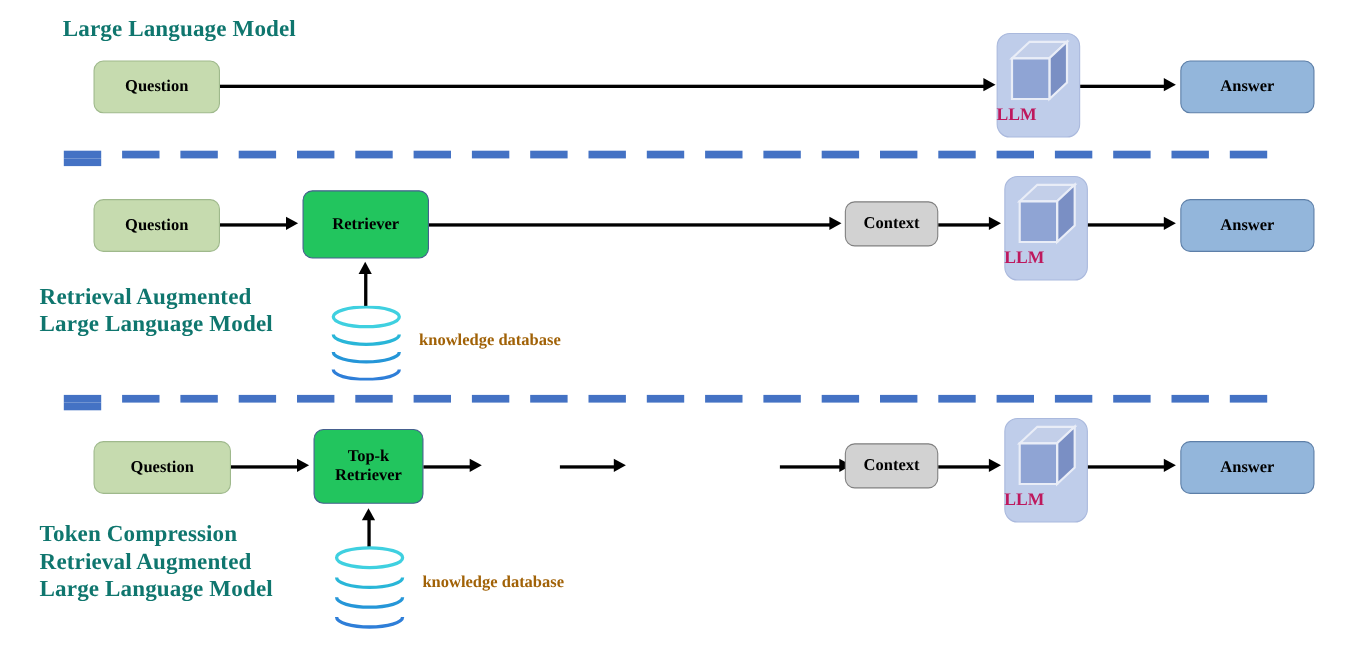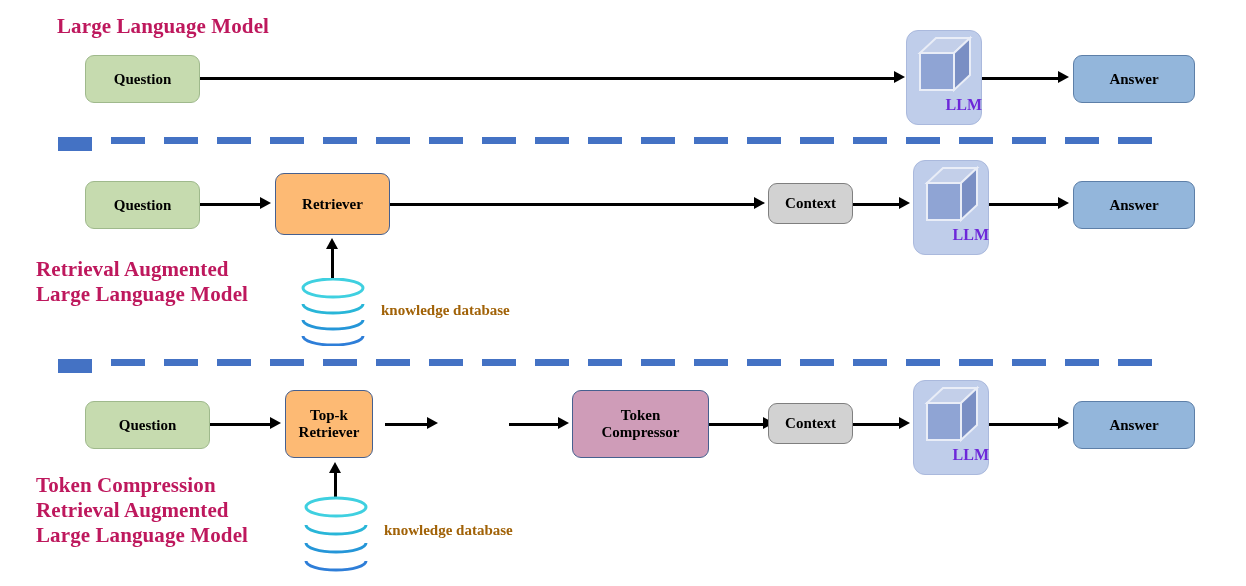--- a/index.html
+++ b/index.html
@@ -7,44 +7,44 @@
   body{
     width:1246px;height:586px;position:relative;overflow:hidden;
     font-family:"Liberation Serif","DejaVu Serif",serif;
     color:#000;
   }
   .canvas{position:absolute;left:0;top:0;width:1246px;height:586px;}
 
   
   .sect-title{
     position:absolute;font-weight:bold;font-size:21px;line-height:25px;
-    letter-spacing:.1px;white-space:pre-line;color:#be185d;
+    letter-spacing:.1px;white-space:pre-line;color:#0f766e;
   }
 
   
   .node{
     position:absolute;box-sizing:border-box;
     display:flex;align-items:center;justify-content:center;text-align:center;
     font-weight:bold;font-size:15px;line-height:17px;
     border-radius:9px;border:1px solid #41598f;
     box-shadow:0 0 0 0 rgba(0,0,0,0);
   }
   .node.green{background:#c6dbaf;border-color:#9fb98c;}
-  .node.orange{background:#fdba74;border-color:#46608f;}
+  .node.orange{background:#22c55e;border-color:#46608f;}
   .node.pink{background:#cf9cb8;border-color:#46608f;}
   .node.grey{background:#d2d2d2;border-color:#7f7f7f;}
   .node.blue{background:#93b6db;border-color:#5d7fa8;}
   .node.llmbox{background:#bfcdea;border-color:#aab9dd;border-radius:12px;}
   .node span{display:block;}
 
   
   .llm-wrap{position:absolute;}
   .llm-label{
-    position:absolute;left:0;width:100%;text-align:right;
-    font-weight:bold;font-size:16px;color:#6d28d9;
+    position:absolute;left:0;width:100%;text-align:left;
+    font-weight:bold;font-size:16px;color:#be185d;
   }
   .cube{position:absolute;}
 
   
   .line{position:absolute;background:#000;}
   .hline{height:3px;}
   .vline{width:3px;}
   .arrow-r{
     position:absolute;width:0;height:0;
     border-top:6.5px solid transparent;border-bottom:6.5px solid transparent;
@@ -214,36 +214,32 @@
 Retrieval Augmented
 Large Language Model</div>
 
   <div class="node green" style="left:85px;top:401px;width:125px;height:48px;">
     <span>Question</span>
   </div>
 
   <div class="line hline" style="left:210px;top:423px;width:62px;"></div>
   <div class="arrow-r" style="left:270px;top:417px;"></div>
 
-  <div class="node orange" style="left:285px;top:390px;width:88px;height:68px;white-space:pre-line;">
+  <div class="node orange" style="left:285px;top:390px;width:100px;height:68px;white-space:pre-line;">
     <span>Top-k
 Retriever</span>
   </div>
 
   <div class="line hline" style="left:385px;top:423px;width:44px;"></div>
   <div class="arrow-r" style="left:427px;top:417px;"></div>
 
 
   <div class="line hline" style="left:509px;top:423px;width:51px;"></div>
   <div class="arrow-r" style="left:558px;top:417px;"></div>
 
-  <div class="node pink" style="left:572px;top:390px;width:137px;height:68px;white-space:pre-line;">
-    <span>Token
-Compressor</span>
-  </div>
 
   <div class="line hline" style="left:709px;top:423px;width:56px;"></div>
   <div class="arrow-r" style="left:763px;top:417px;"></div>
 
   <div class="node grey" style="left:768px;top:403px;width:85px;height:41px;">
     <span>Context</span>
   </div>
 
   <div class="line hline" style="left:853px;top:423px;width:48px;"></div>
   <div class="arrow-r" style="left:899px;top:417px;"></div>

